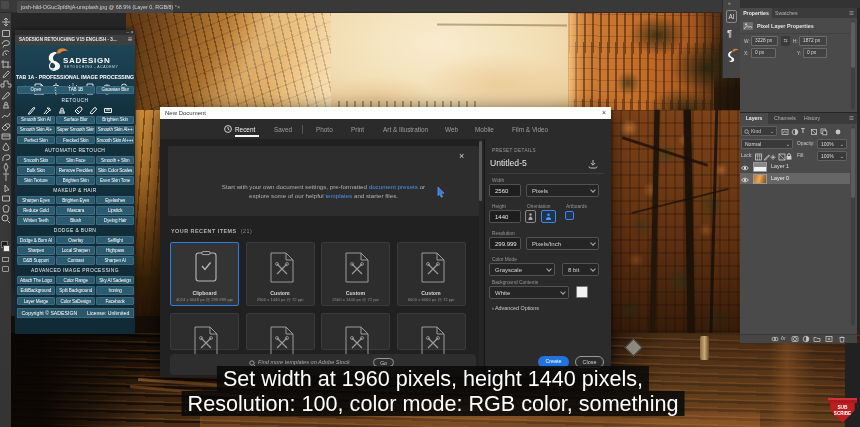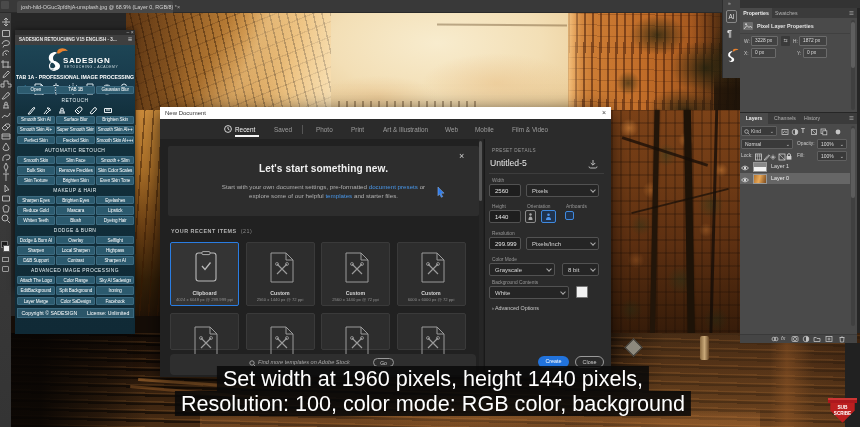--- a/index.html
+++ b/index.html
@@ -318,21 +318,20 @@
       <div class="tab-lbl" style="left:114px;top:19px;color:#9d9d9d">Saved</div>
       <div class="tab-lbl" style="left:156px;top:19px;color:#9d9d9d">Photo</div>
       <div class="tab-lbl" style="left:191px;top:19px;color:#9d9d9d">Print</div>
       <div class="tab-lbl" style="left:223px;top:19px;color:#9d9d9d">Art &amp; Illustration</div>
       <div class="tab-lbl" style="left:285px;top:19px;color:#9d9d9d">Web</div>
       <div class="tab-lbl" style="left:315px;top:19px;color:#9d9d9d">Mobile</div>
       <div class="tab-lbl" style="left:352px;top:19px;color:#9d9d9d">Film &amp; Video</div>
       <div class="abs" style="left:142px;top:18px;width:1px;height:9px;background:#555"></div>
       <div class="abs" style="left:75px;top:27.5px;width:24px;height:2px;background:#f5f5f5"></div>
       <div class="abs" style="left:8px;top:39px;width:311px;height:70px;background:#2d2d2d;border-radius:2px"></div>
-      <div class="abs" style="left:8px;top:55.5px;width:311px;text-align:center;color:#f2f2f2;font-size:10.1px;font-weight:bold;letter-spacing:0.1px">Let's start something new.</div>
       <div class="abs" style="left:8px;top:76px;width:311px;text-align:center;color:#b2b2b2;font-size:6.2px;line-height:8.5px">Start with your own document settings, pre-formatted <span style="color:#4896e8">document presets</span> or<br>explore some of our helpful <span style="color:#4896e8">templates</span> and starter files.</div>
       <div class="abs" style="left:299px;top:44px;color:#cfcfcf;font-size:9px">×</div>
       <svg class="abs" style="left:277px;top:80px" width="8" height="10.5" viewBox="0 0 9 12">
         <path d="M1 0 L8 7 L4.5 7.2 L6.5 11 L4.8 11.8 L3 8 L1 10 Z" fill="#2e7ae8" stroke="#9cc4f5" stroke-width="0.5"></path>
       </svg>
       <div class="abs" style="left:11px;top:121px;color:#b5b5b5;font-size:5.4px;font-weight:bold;letter-spacing:0.5px">YOUR RECENT ITEMS&nbsp;&nbsp;<span style="color:#8a8a8a;font-weight:normal">(21)</span></div>
       <div class="card" style="left:10px;top:135px;height:64px;border:1.5px solid #2a7de2;background:#343434">
         <svg class="abs" style="left:24px;top:8px" width="22" height="32" viewBox="0 0 22 32">
           <rect x="1" y="2" width="20" height="28" rx="2.5" fill="none" stroke="#b9b9b9" stroke-width="1.1"></rect>
           <rect x="7" y="0.6" width="8" height="3" rx="1" fill="#2d2d2d" stroke="#b9b9b9" stroke-width="0.9"></rect>
@@ -575,21 +574,21 @@
       <path d="M4 2.5 V5.5 M2.5 4 H5.5" stroke="#c2c2c2" stroke-width="0.8"></path>
     </svg>
     <svg class="abs" style="left:838px;top:334.5px" width="8" height="8" viewBox="0 0 8 8">
       <path d="M2 2.5 H6 L5.6 7 H2.4 Z" fill="none" stroke="#c2c2c2" stroke-width="0.8"></path>
       <path d="M1.5 2.5 H6.5 M3.5 1.5 H4.5" stroke="#c2c2c2" stroke-width="0.7"></path>
     </svg>
     <div class="abs" style="left:851px;top:126px;width:4px;height:200px;background:#404040;border-radius:2px"></div>
     <div class="abs" style="left:851px;top:128px;width:4px;height:70px;background:#5c5c5c;border-radius:2px"></div>
 
 <div class="cap" style="top:365.5px">Set width at 1960 pixels, height 1440 pixels,</div>
-<div class="cap" style="top:390.5px">Resolution: 100, color mode: RGB color, background</div>
+<div class="cap" style="top:390.5px">Resolution: 100, color mode: RGB color, something</div>
 <svg class="abs" style="left:826px;top:394px" width="33" height="33" viewBox="0 0 33 33">
 <path d="M2 4 H31 V9 H28.5 V16.5 L16.5 28.5 L4.5 16.5 V9 H2 Z" fill="#ad181d"></path>
 <path d="M2 4 H31 V6 H2 Z" fill="#cd3634"></path>
 <path d="M4.5 9 H28.5 V16.5 L16.5 28.5 L4.5 16.5 Z" fill="#bc1f1f"></path>
 <text x="16.5" y="14.8" text-anchor="middle" font-family="Liberation Sans,sans-serif" font-size="4.8" font-weight="bold" fill="#fff">SUB</text>
 <text x="16.5" y="21.3" text-anchor="middle" font-family="Liberation Sans,sans-serif" font-size="4.6" font-weight="bold" fill="#fff">SCRIBE</text>
 </svg>
 
 </div>
 </body></html>

